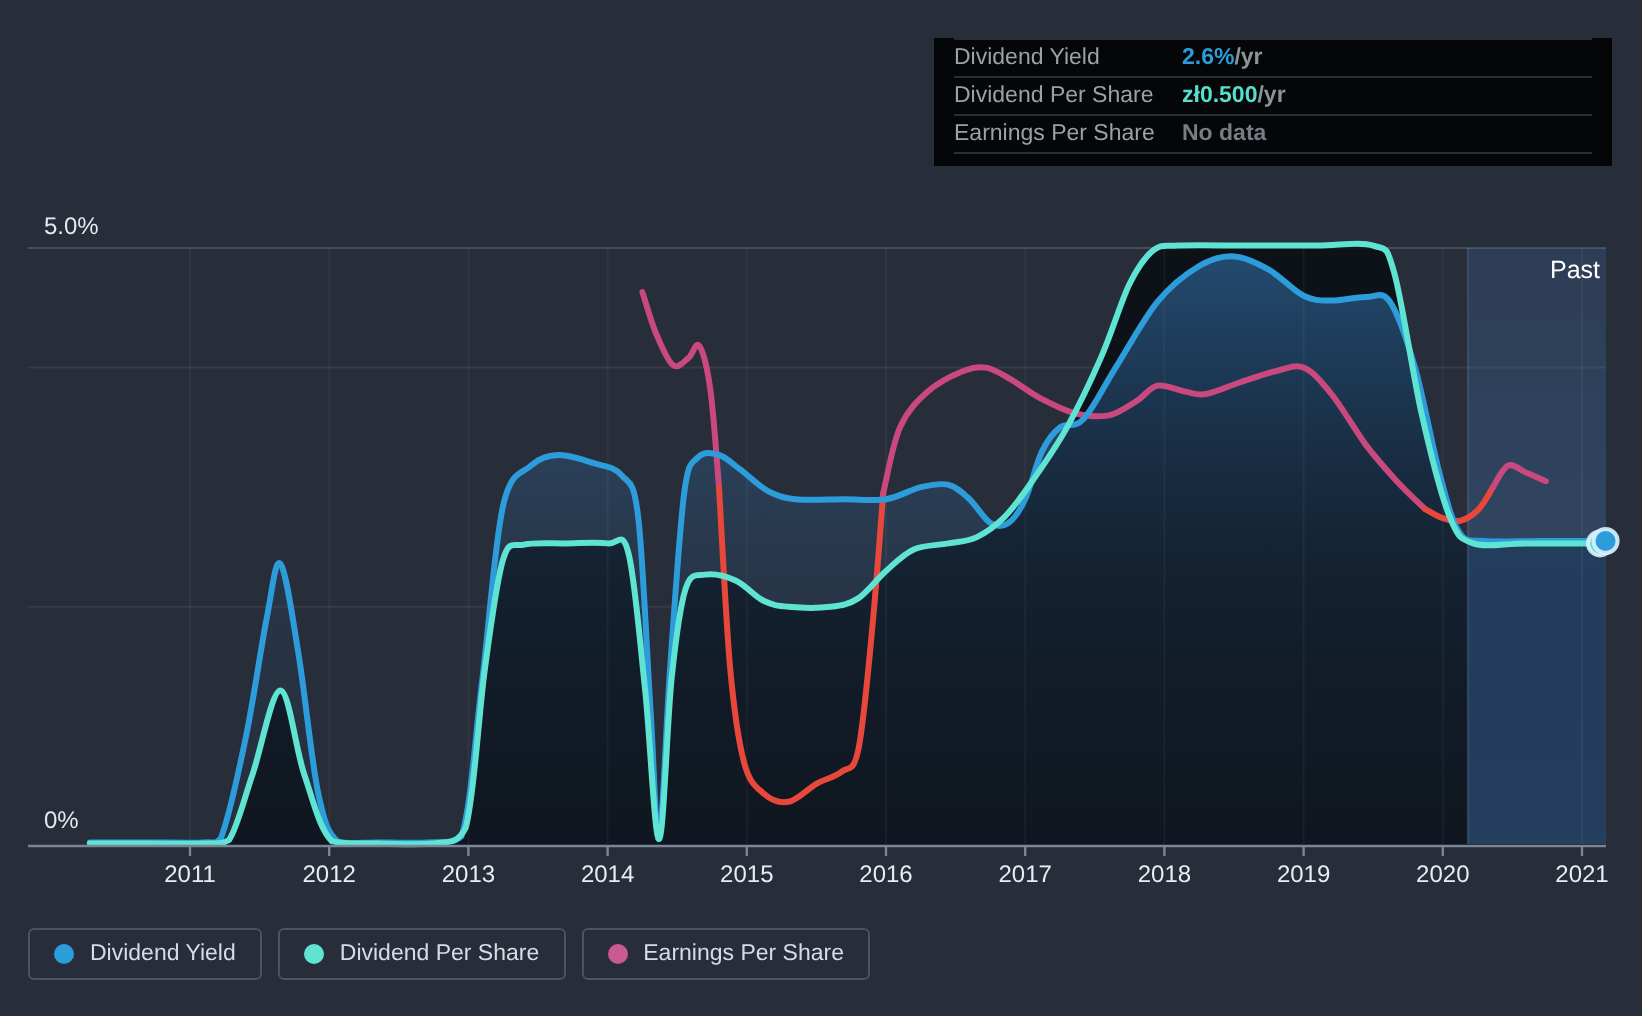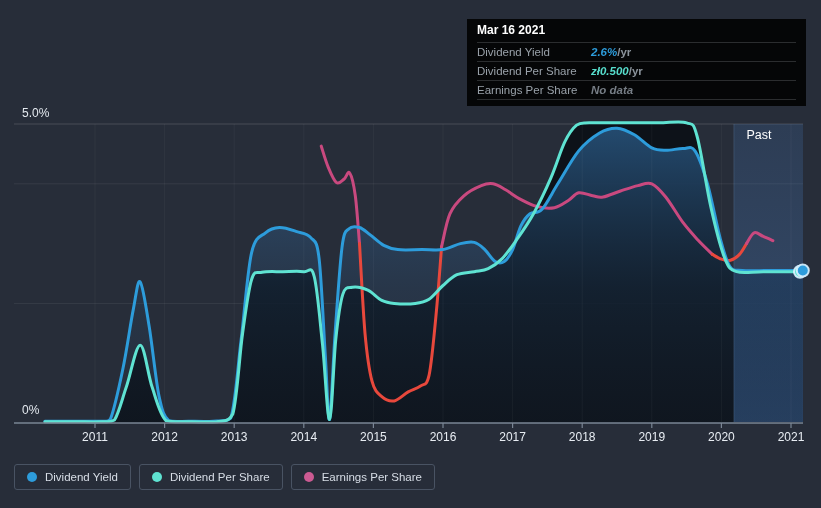--- a/index.html
+++ b/index.html
@@ -6,24 +6,24 @@
   body{width:821px;height:508px;overflow:hidden;font-family:"Liberation Sans",sans-serif;position:relative;}
   .stage{position:absolute;inset:0;}
   svg{position:absolute;left:0;top:0;}
   
   .tooltip{position:absolute;left:467px;top:19px;width:339px;box-sizing:border-box;
            background:#050607;padding:0 10px 6px 10px;z-index:5;}
   .tooltip .tt-title{color:#ffffff;font-size:12px;font-weight:bold;line-height:23px;}
   .tooltip .tt-row{display:flex;align-items:center;height:18px;border-top:1px solid #2b2d2f;font-size:11.5px;}
   .tooltip .tt-row:last-child{border-bottom:1px solid #2b2d2f;}
   .tooltip .tt-lbl{width:114px;color:#99a1a9;}
-  .tooltip .tt-val{font-weight:bold;font-style:italic;}
+  .tooltip .tt-val{font-weight:bold;}
   .tooltip .tt-unit{color:#8b939b;font-weight:bold;}
   
-  .past-label{position:absolute;top:128px;left:718px;width:82px;text-align:center;
+  .past-label{position:absolute;top:128px;left:718px;width:82px;text-align:right;
               color:#ffffff;font-size:12.5px;z-index:4;}
   
   .legend{position:absolute;left:14px;top:464px;display:flex;gap:8px;z-index:5;}
   .legend .chip{display:flex;align-items:center;height:26px;box-sizing:border-box;
                 border:1px solid #495363;border-radius:3px;padding:0 12px;cursor:pointer;}
   .legend .dot{width:10px;height:10px;border-radius:50%;margin-right:8px;}
   .legend .chip-label{color:#d7dde6;font-size:11.5px;}
 </style>
 </head>
 <body>
@@ -94,21 +94,20 @@
         <text x="582.2" y="441" text-anchor="middle" font-size="12" fill="#e8edf3" font-family="&quot;Liberation Sans&quot;,sans-serif">2018</text>
         <text x="651.8" y="441" text-anchor="middle" font-size="12" fill="#e8edf3" font-family="&quot;Liberation Sans&quot;,sans-serif">2019</text>
         <text x="721.4" y="441" text-anchor="middle" font-size="12" fill="#e8edf3" font-family="&quot;Liberation Sans&quot;,sans-serif">2020</text>
         <text x="791.0" y="441" text-anchor="middle" font-size="12" fill="#e8edf3" font-family="&quot;Liberation Sans&quot;,sans-serif">2021</text>
       </g>
   </svg>
 
   <div class="past-label">Past</div>
 
   <div class="tooltip">
-    <div class="tt-title">Mar 16 2021</div>
     <div class="tt-row">
       <span class="tt-lbl">Dividend Yield</span>
       <span class="tt-val" style="color: rgb(45, 156, 219);">2.6%</span>
       <span class="tt-unit"> /yr</span>
     </div>
     <div class="tt-row">
       <span class="tt-lbl">Dividend Per Share</span>
       <span class="tt-val" style="color: rgb(87, 222, 205);">zł0.500</span>
       <span class="tt-unit"> /yr</span>
     </div>

